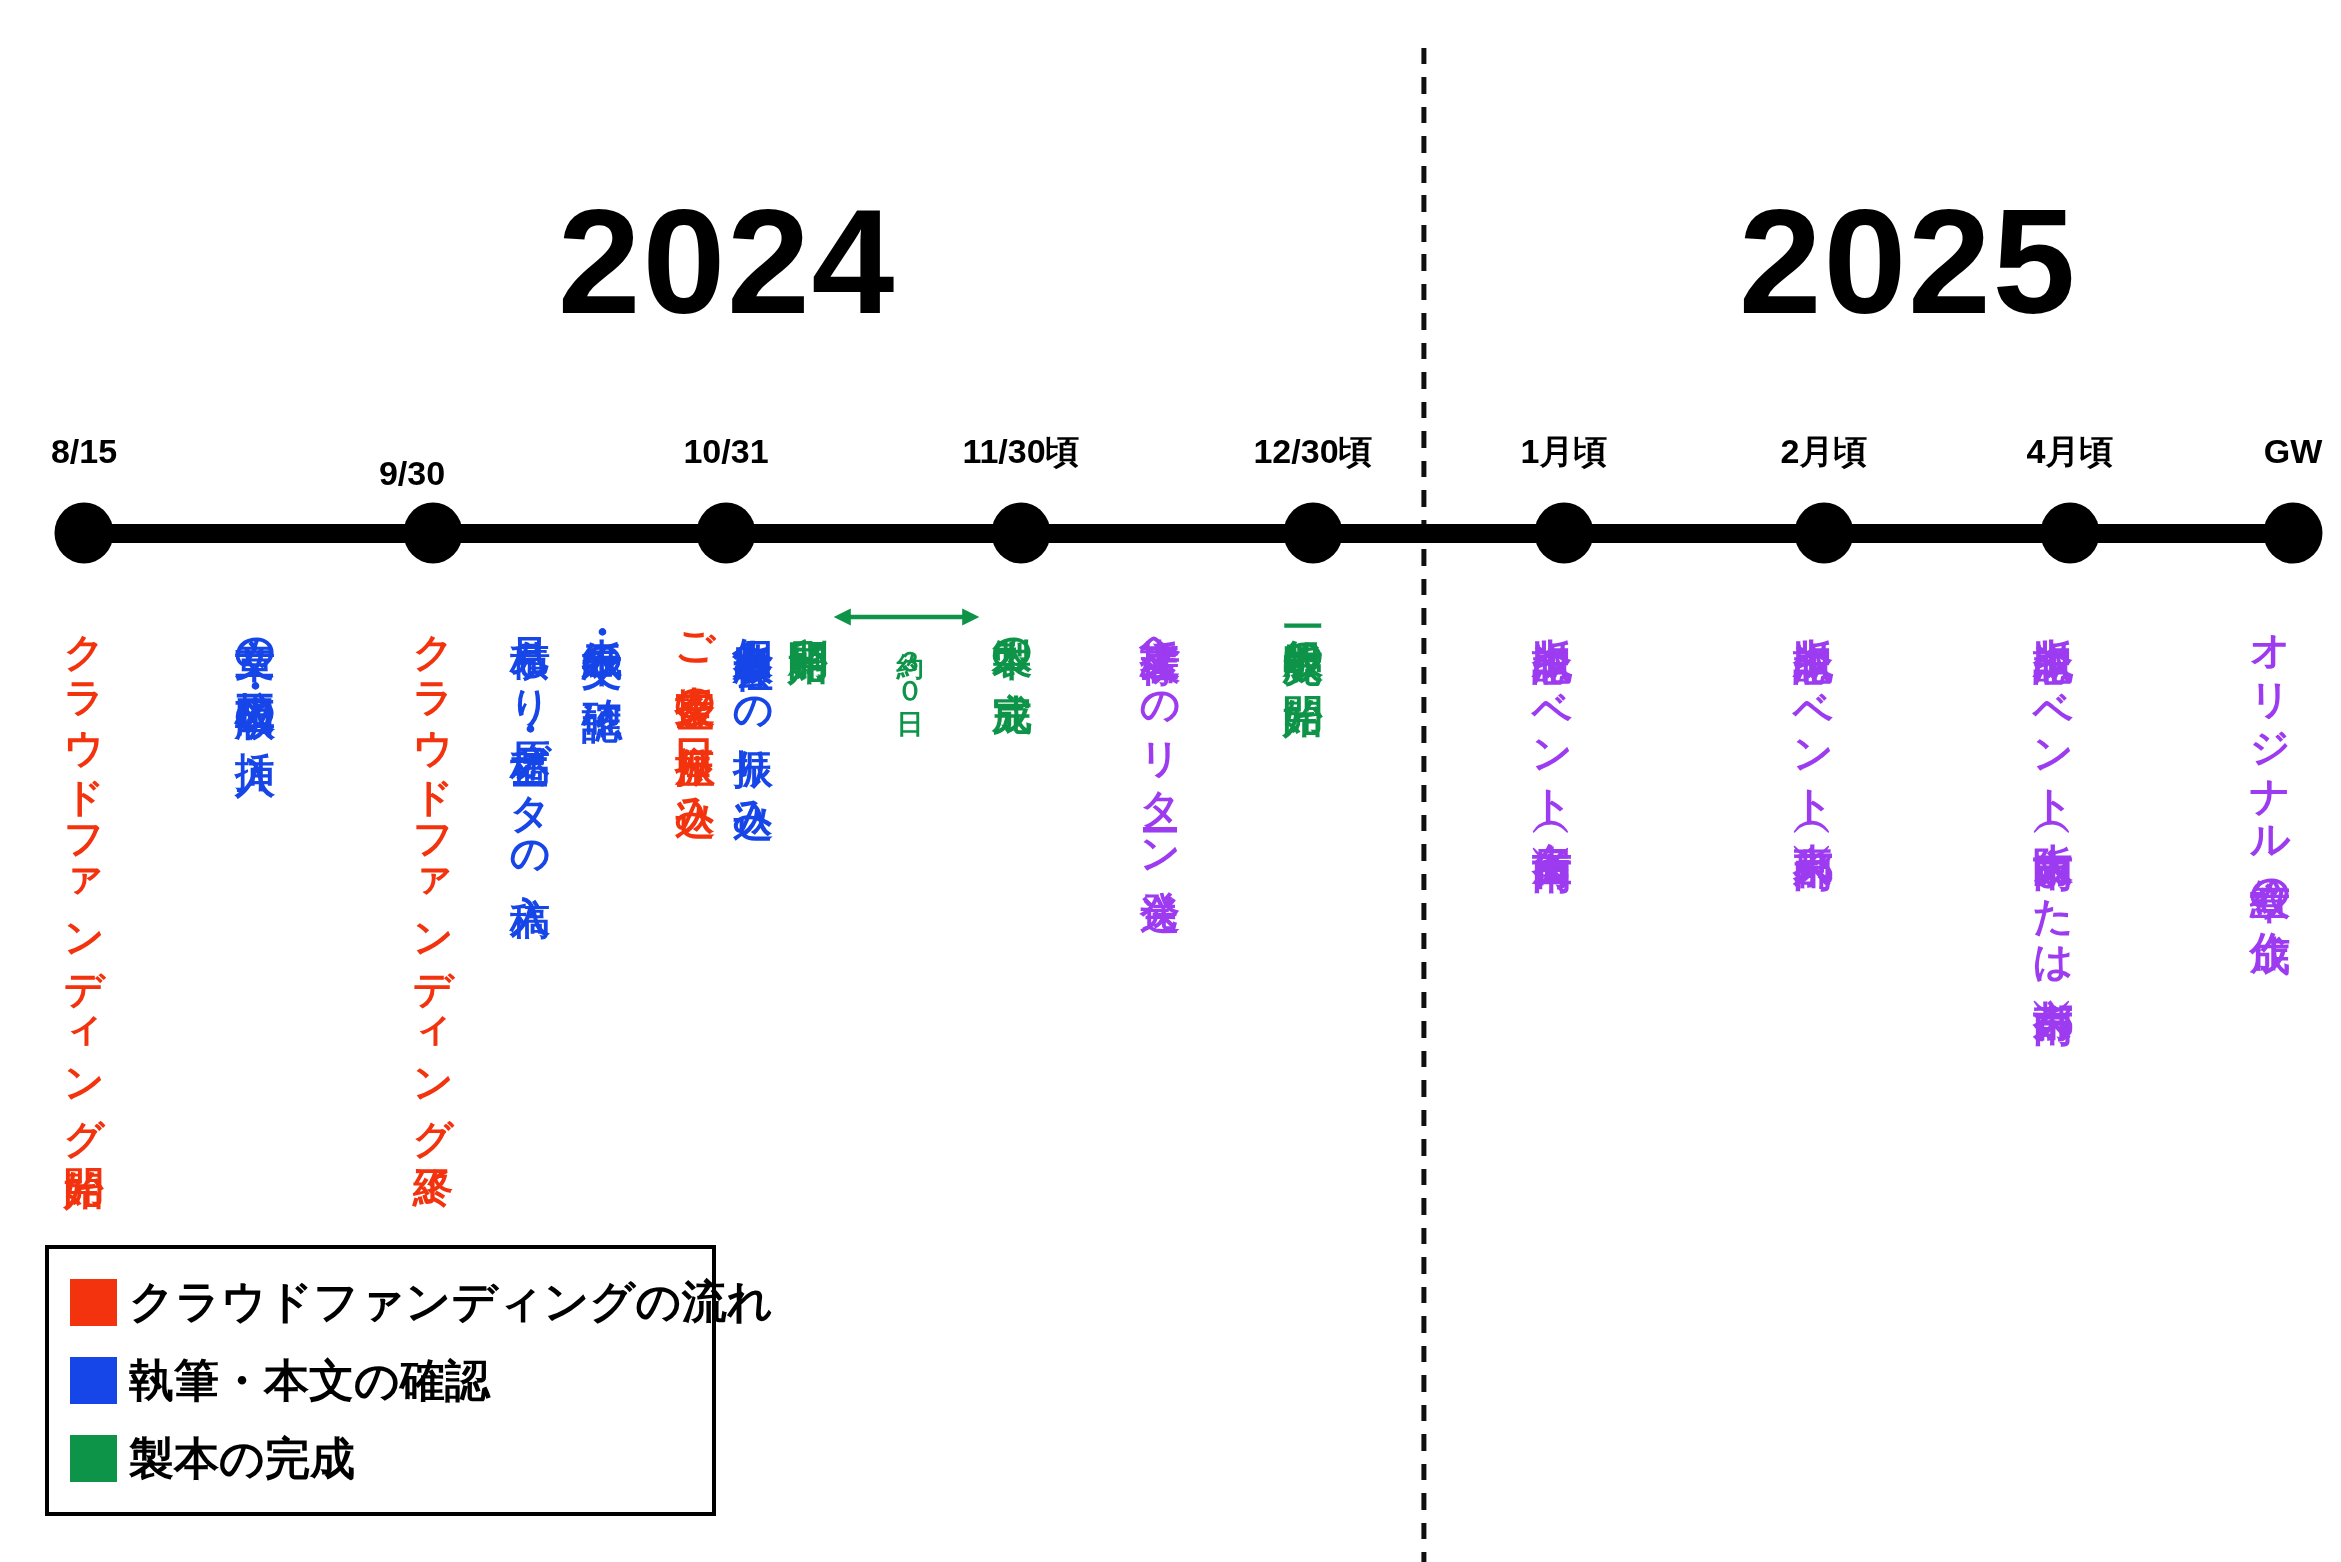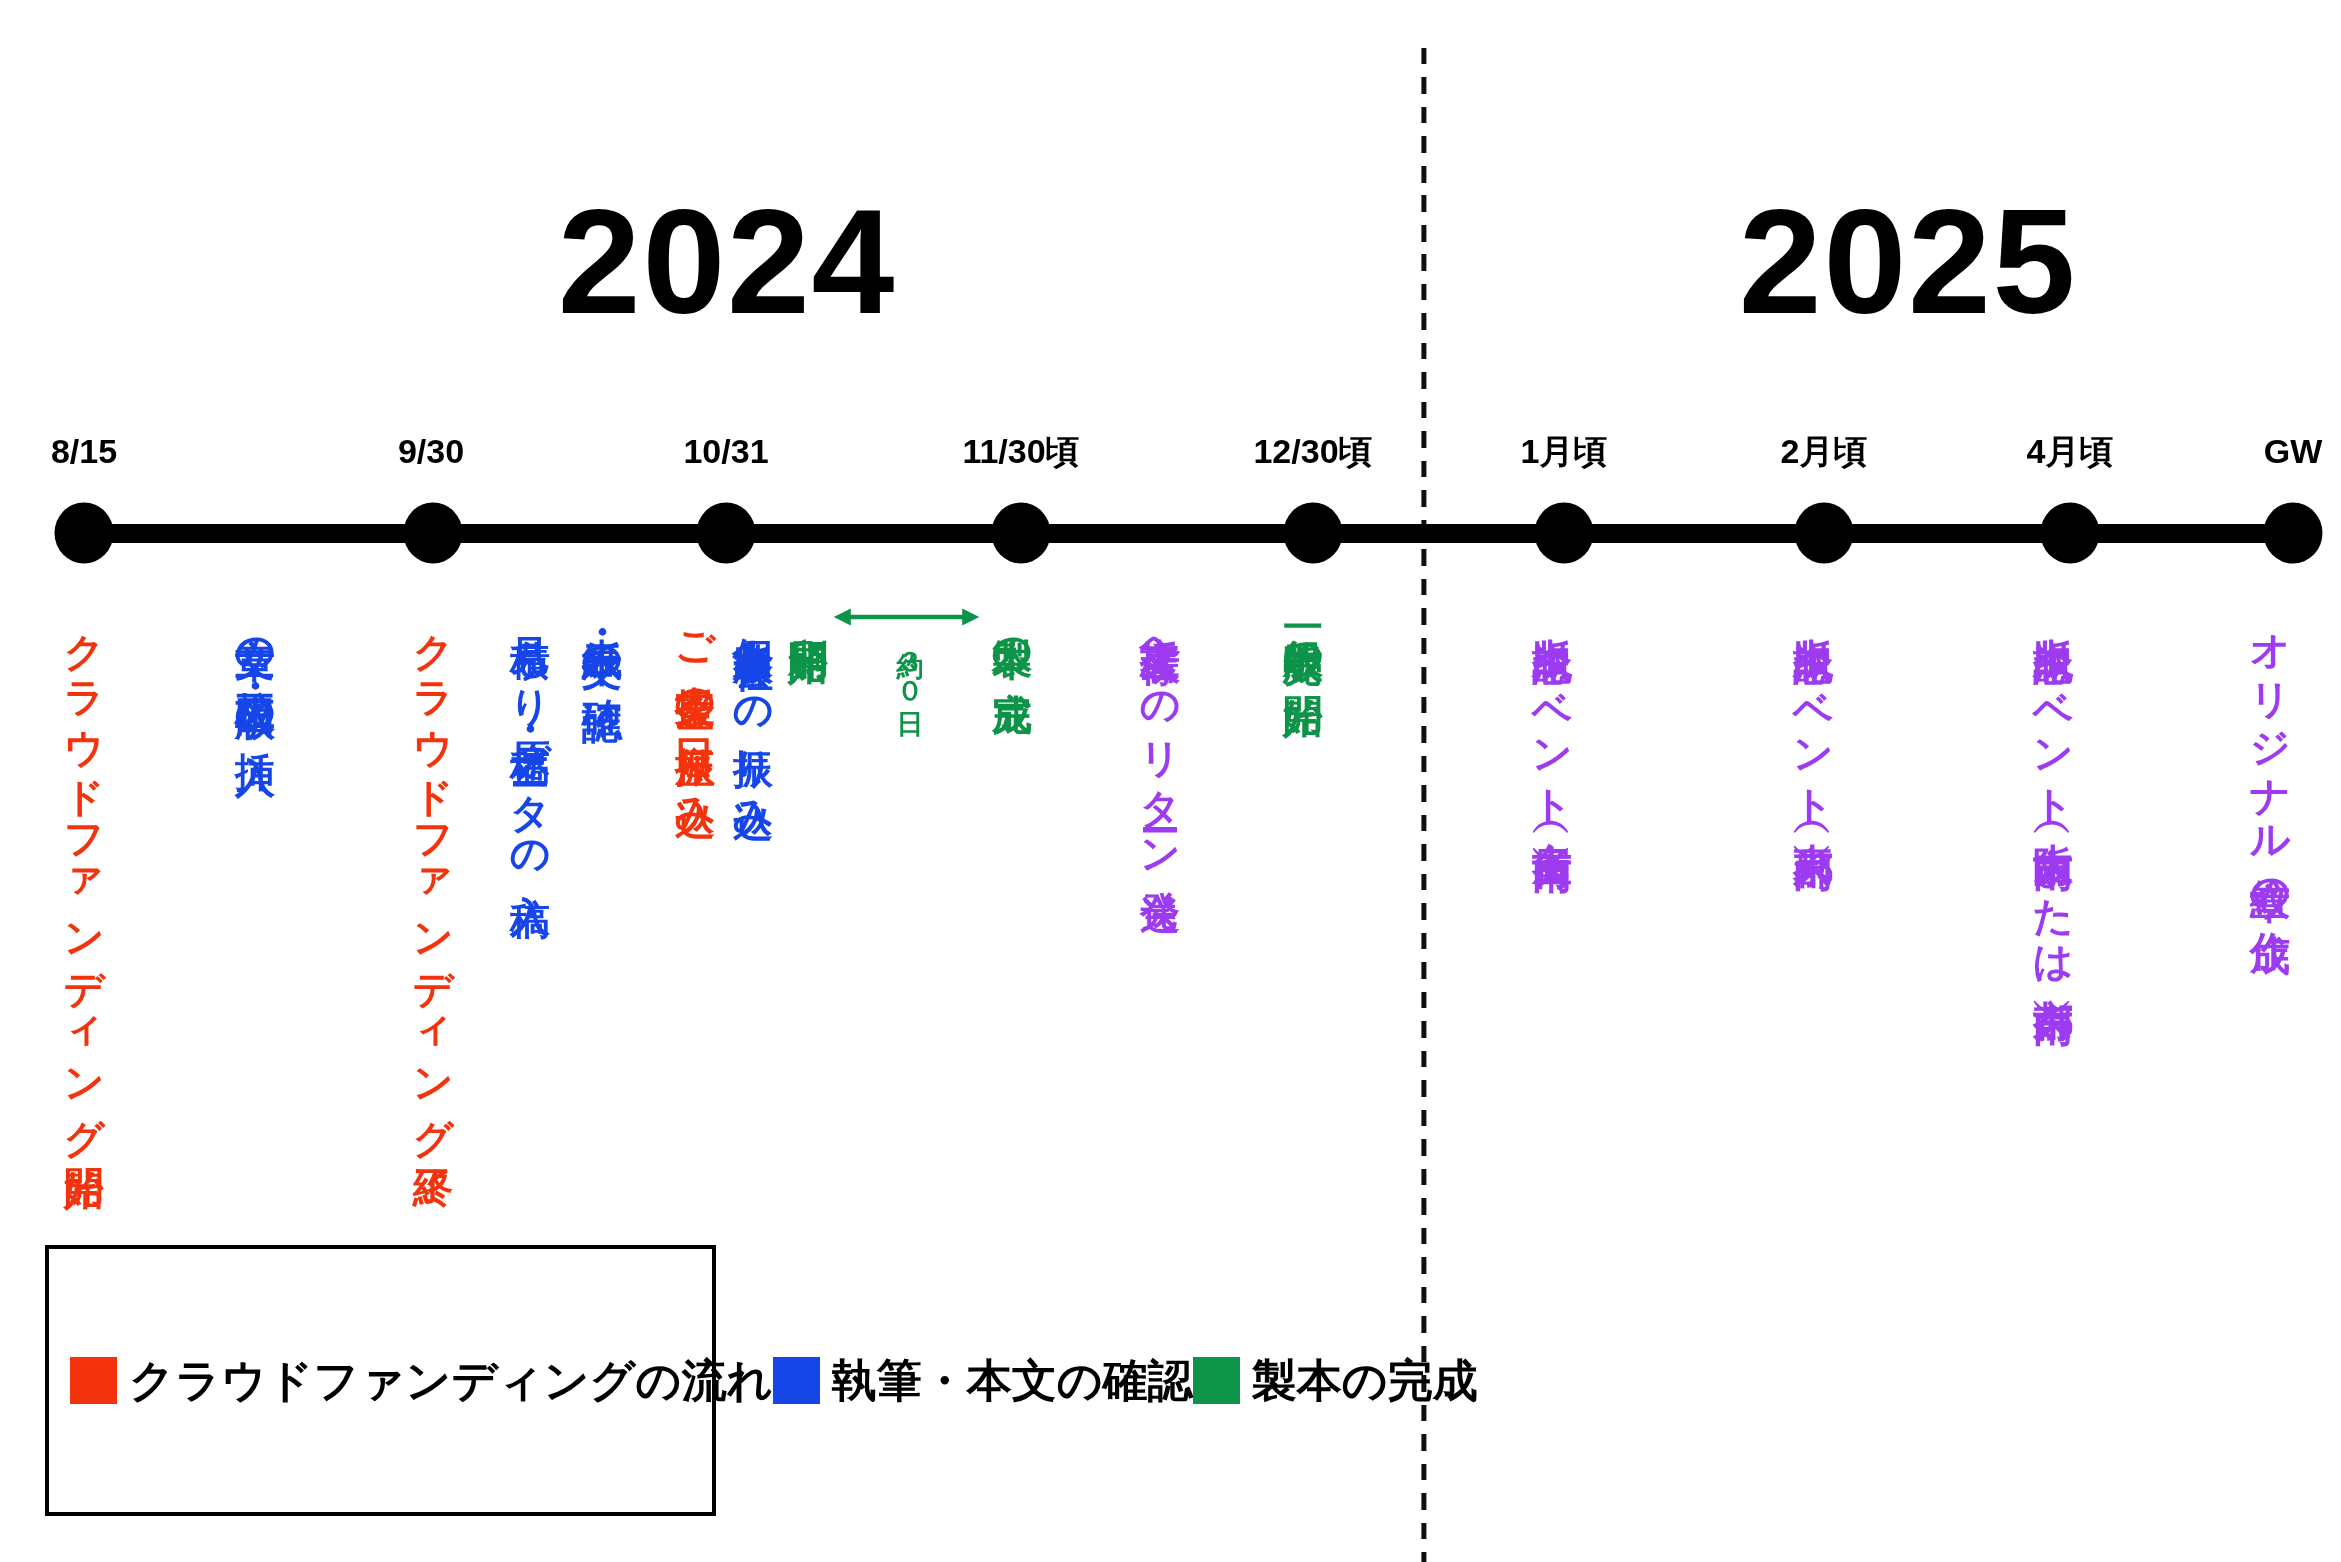--- a/index.html
+++ b/index.html
@@ -37,21 +37,21 @@
   .duration-note{
     position:absolute;left:910px;top:631px;
     writing-mode:vertical-rl;text-orientation:upright;
     font-size:27px;font-weight:bold;letter-spacing:1.7px;transform:translateX(-50%);
     white-space:nowrap;
   }
   #duration-arrow{position:absolute;left:832px;top:605px;}
   .legend{
     position:absolute;left:45px;top:1245px;width:671px;height:271px;
     border:4.3px solid #000;box-sizing:border-box;background:#fff;
-    display:flex;flex-direction:row;justify-content:space-evenly;
+    display:flex;flex-direction:column;justify-content:space-evenly;
     padding:5.2px 0 5.2px 21px;
   }
   .legend-row{display:flex;align-items:center;gap:12px;}
   .legend-swatch{width:47px;height:47px;flex:0 0 auto;}
   .legend-text{font-size:45px;font-weight:bold;color:#000;white-space:nowrap;}
 </style>
 </head>
 <body>
 
 <div id="canvas">
@@ -61,21 +61,21 @@
   <div class="year-title" style="left:1889px">2025</div>
 
   <div class="divider" style="left:1424px"></div>
 
   <div class="axis" style="left:84px;width:2209px"></div>
 
   <div id="milestones">
       <div class="dot" style="left: 84px;"></div>
       <div class="date-label" style="left: 84px;">8/15</div>
       <div class="dot" style="left: 433px;"></div>
-      <div class="date-label" style="left: 431px;">9/30</div>
+      <div class="date-label" style="left: 412px; margin-top: 22px;">9/30</div>
       <div class="dot" style="left: 726px;"></div>
       <div class="date-label" style="left: 726px;">10/31</div>
       <div class="dot" style="left: 1021px;"></div>
       <div class="date-label" style="left: 1021px;">11/30頃</div>
       <div class="dot" style="left: 1313px;"></div>
       <div class="date-label" style="left: 1313px;">12/30頃</div>
       <div class="dot" style="left: 1564px;"></div>
       <div class="date-label" style="left: 1564px;">1月頃</div>
       <div class="dot" style="left: 1824px;"></div>
       <div class="date-label" style="left: 1824px;">2月頃</div>

